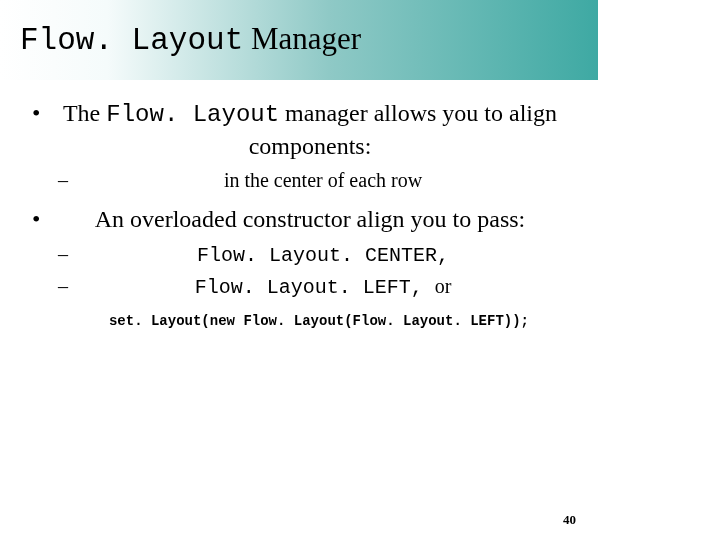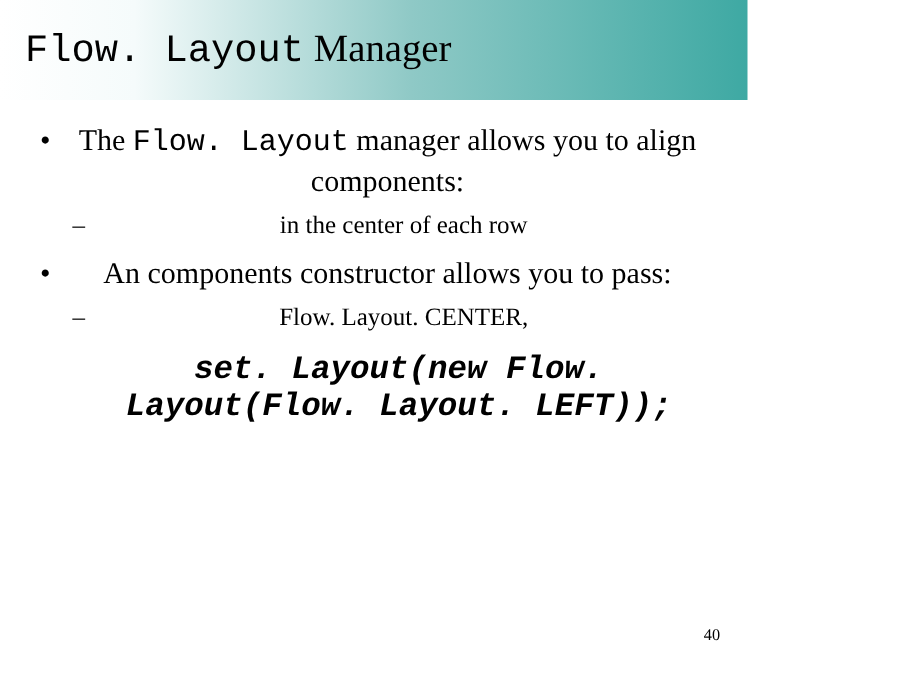--- a/index.html
+++ b/index.html
@@ -64,41 +64,41 @@
     font-size: 20px;
     line-height: 1.35;
     margin: 4px 0;
   }
   ul.lvl2 > li::before {
     content: "–";
     position: absolute;
     left: -20px;
     top: 0;
   }
-  .mono20 { font-family: Liberation Serif, serif; font-size: 20px; }
+  .mono20 { font-family: Liberation Mono, monospace; font-size: 20px; }
   .example-code {
     font-family: "Courier New", Courier, monospace;
     font-weight: bold;
-    font-size: 26px;
+    font-size: 14px;
     margin: 12px 0 0 40px;
-    font-style: italic;
   }
   .footer {
     position: absolute;
     bottom: 12px;
     left: 22px;
     right: 22px;
     font-size: 11px;
     font-family: "Times New Roman", Times, serif;
   }
   .pagenum {
     position: absolute;
     right: 0;
-    bottom: 12px;
+    bottom: 0;
     font-size: 13px;
+    font-weight: bold;
   }
 </style>
 </head>
 <body>
 
 <div class="slide">
 
   <div class="title-band">
     <h1>
       <span class="mono">Flow. Layout</span><span> Manager</span>
@@ -109,23 +109,24 @@
     <ul class="lvl1">
 
       <li>
         <span>The </span><span class="mono">Flow. Layout</span><span> manager allows you to align components:</span>
         <ul class="lvl2">
           <li>in the center of each row</li>
         </ul>
       </li>
 
       <li>
-        <span>An components constructor allows you to pass:</span>
+        <span>An overloaded constructor align you to pass:</span>
         <ul class="lvl2">
           <li><span class="mono20">Flow. Layout. CENTER,</span></li>
+          <li><span class="mono20">Flow. Layout. LEFT, </span><span>or</span></li>
         </ul>
       </li>
 
     </ul>
 
     <div class="example-code">set. Layout(new Flow. Layout(Flow. Layout. LEFT));</div>
   </div>
 
   <div class="footer">
     <span class="pagenum">40</span>

